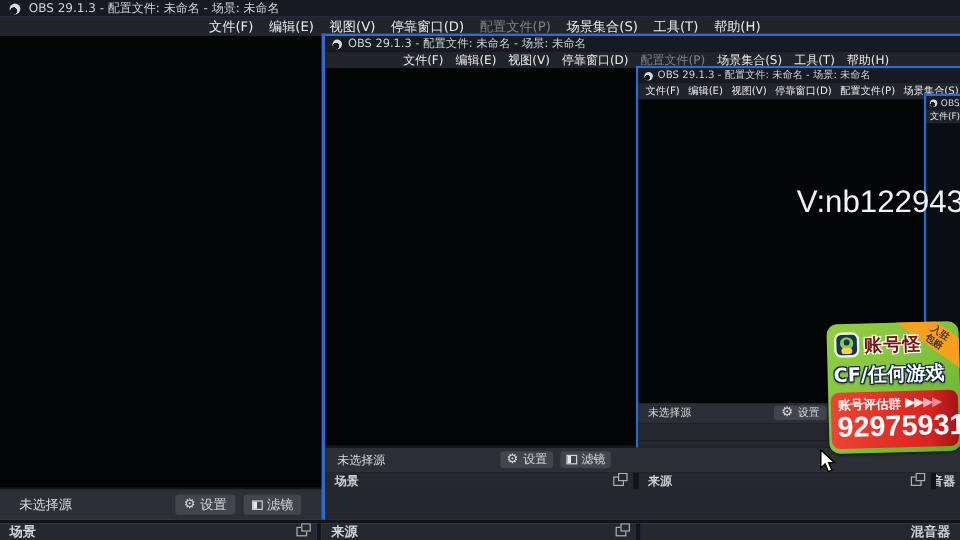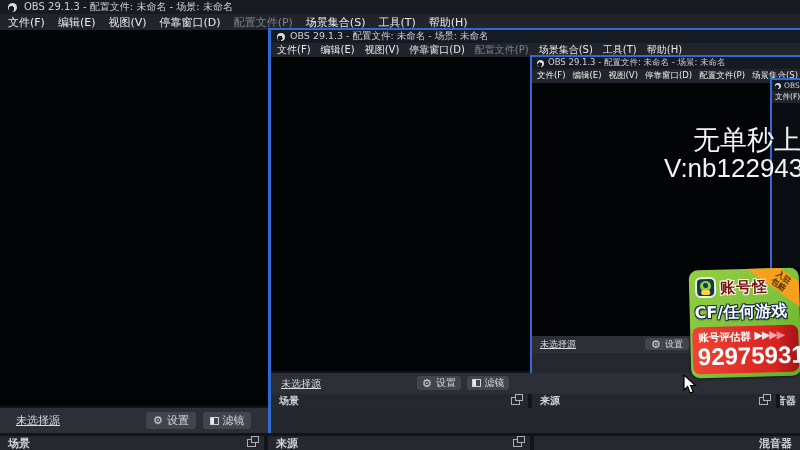--- a/index.html
+++ b/index.html
@@ -7,27 +7,27 @@
          font-family:"DejaVu Sans","Liberation Sans",sans-serif;cursor:default;}
   #stage *{box-sizing:border-box;}
 
   
   .titlebar{position:absolute;display:flex;align-items:center;background:#171a21;color:#cdd0d4;
             white-space:nowrap;overflow:hidden;}
   .obslogo{border-radius:50%;flex:0 0 auto;
            background:radial-gradient(circle at 38% 66%, #171a21 34%, #d9dadd 36%);}
   .ttl{overflow:hidden;white-space:nowrap;}
   .menubar{position:absolute;display:flex;align-items:center;background:#21242b;color:#e9eaec;
-           white-space:nowrap;overflow:hidden;}
+           white-space:nowrap;overflow:hidden;justify-content:center;}
   .mi{flex:0 0 auto;}
   .mi.dis{color:#7e8287;}
   .preview{position:absolute;background:#030406;}
   .srcbar{position:absolute;background:#2c2f36;display:flex;align-items:center;color:#dadbdd;
           white-space:nowrap;overflow:hidden;}
-  .srcstatus{flex:0 0 auto;text-decoration:underline;}
+  .srcstatus{flex:0 0 auto;}
   .tbtn{display:inline-flex;align-items:center;justify-content:center;gap:4px;background:#41454c;
         border:none;border-radius:3px;color:#d6d8da;white-space:nowrap;padding:0;}
   .hdr{position:absolute;background:#25282f;color:#cfd1d4;display:flex;align-items:center;
        white-space:nowrap;overflow:hidden;font-weight:bold;justify-content:flex-end;}
   .sep{position:absolute;background:#121419;}
   .body-fill{position:absolute;background:#24272d;}
   .blue{position:absolute;background:#2e6ad1;}
 
   
   .popicon{position:relative;width:9px;height:8px;border:1px solid #aeb0b4;flex:0 0 auto;}
@@ -260,21 +260,20 @@
   <div class="blue" id="w3-bleft"></div>
   <div class="titlebar" id="w3-titlebar">
     <span class="obslogo"></span>
     <span class="ttl">OBS 29.1.3 - 配置文件: 未命名 - 场景: 未命名</span>
   </div>
   <div class="menubar" id="w3-menu">
     <span class="mi">文件(F)</span>
   </div>
   <div class="preview" id="w3-preview"></div>
 
-  <div id="ov-line1">无单秒上</div>
   <div id="ov-line2">V:nb122943</div>
 
   <div id="ad">
     <div id="ad-green">
       <div id="ad-ribbon">
         <div>入驻</div>
         <div>包赔</div>
       </div>
       <div id="ad-mascot">
         <span class="face"></span>

